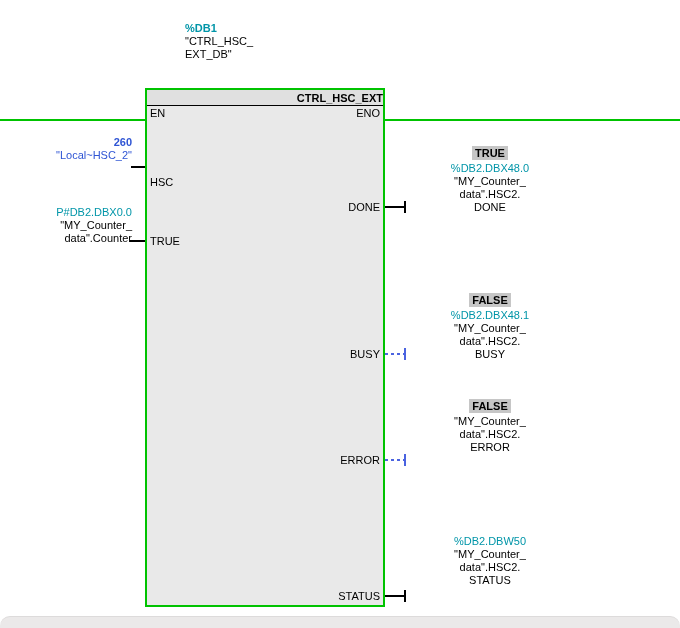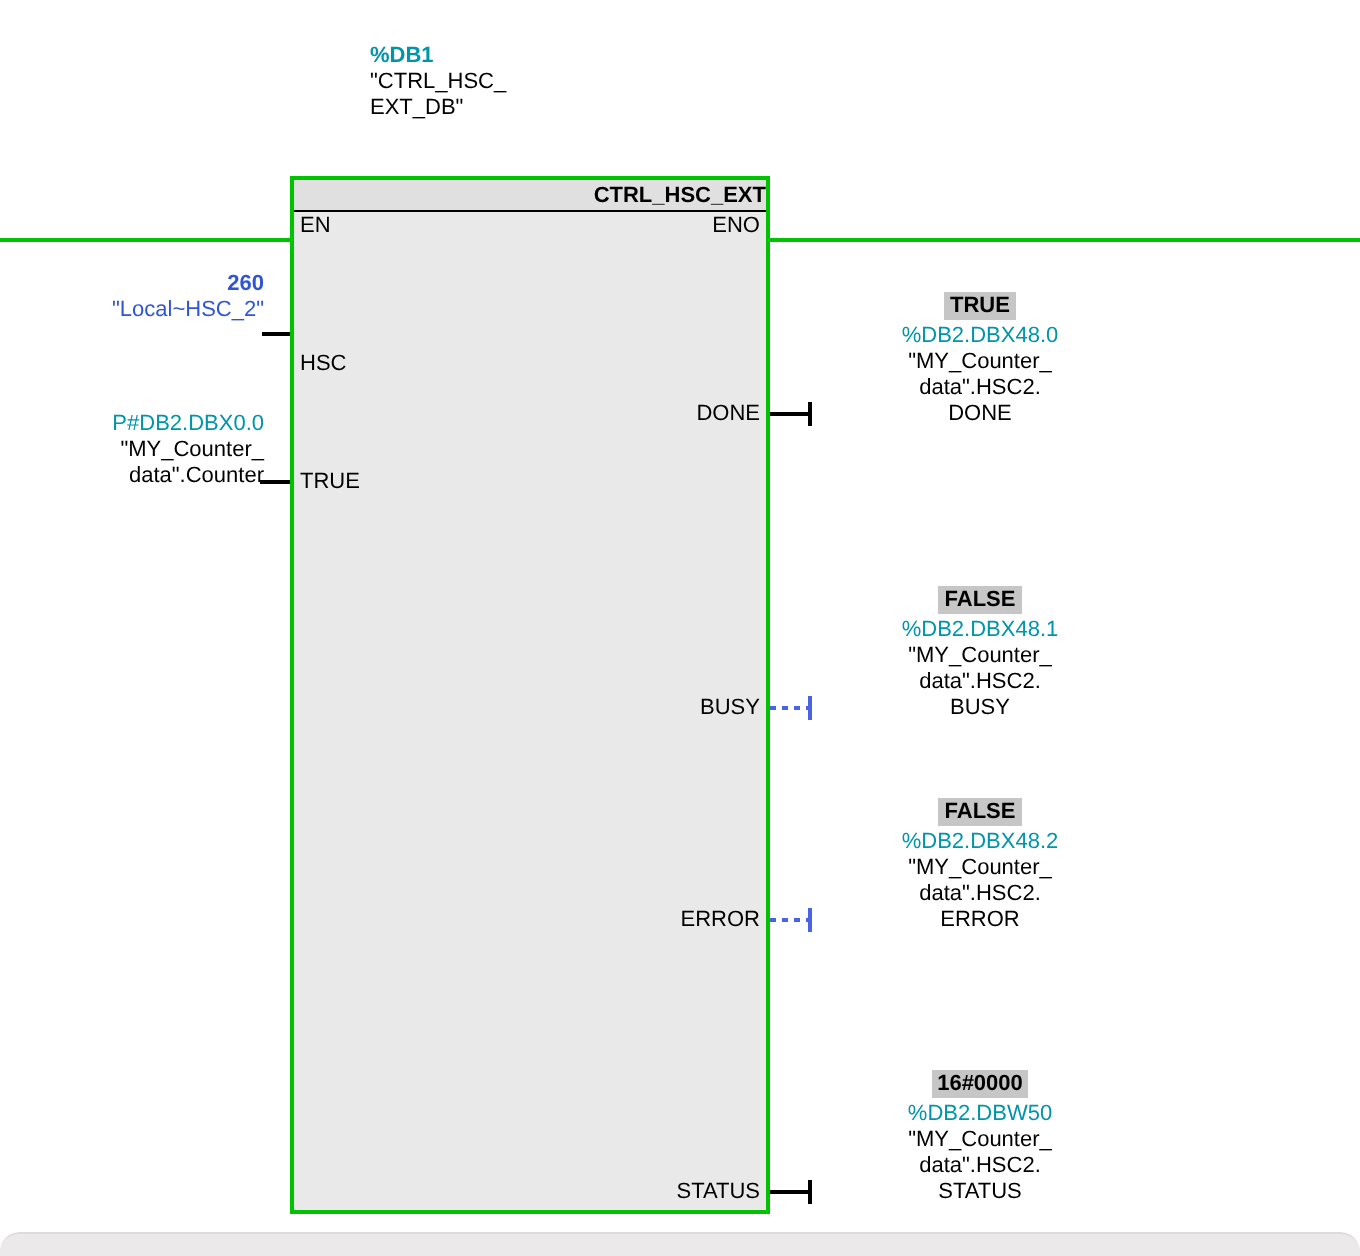--- a/index.html
+++ b/index.html
@@ -111,30 +111,28 @@
     <div class="addr">%DB2.DBX48.1</div>
     <div class="nm">"MY_Counter_</div>
     <div class="nm">data".HSC2.</div>
     <div class="nm">BUSY</div>
   </div>
 
   <div class="wire wire-dash" style="left:385px; top:459px; width:21px;"></div>
   <div class="tick tick-blue" style="left:404px; top:454px;"></div>
   <div class="r-op" style="top:399px;">
     <div class="chip-row"><span class="chip">FALSE</span></div>
-    <div class="addr">%DB2.DBX48.2</div>
     <div class="nm">"MY_Counter_</div>
     <div class="nm">data".HSC2.</div>
     <div class="nm">ERROR</div>
   </div>
 
   <div class="wire" style="left:385px; top:595px; width:21px;"></div>
   <div class="tick" style="left:404px; top:590px;"></div>
   <div class="r-op" style="top:535px;">
-    <div class="chip-row"><span class="chip">16#0000</span></div>
     <div class="addr">%DB2.DBW50</div>
     <div class="nm">"MY_Counter_</div>
     <div class="nm">data".HSC2.</div>
     <div class="nm">STATUS</div>
   </div>
 
   <div class="bottom-edge"></div>
 
 </div>
 

